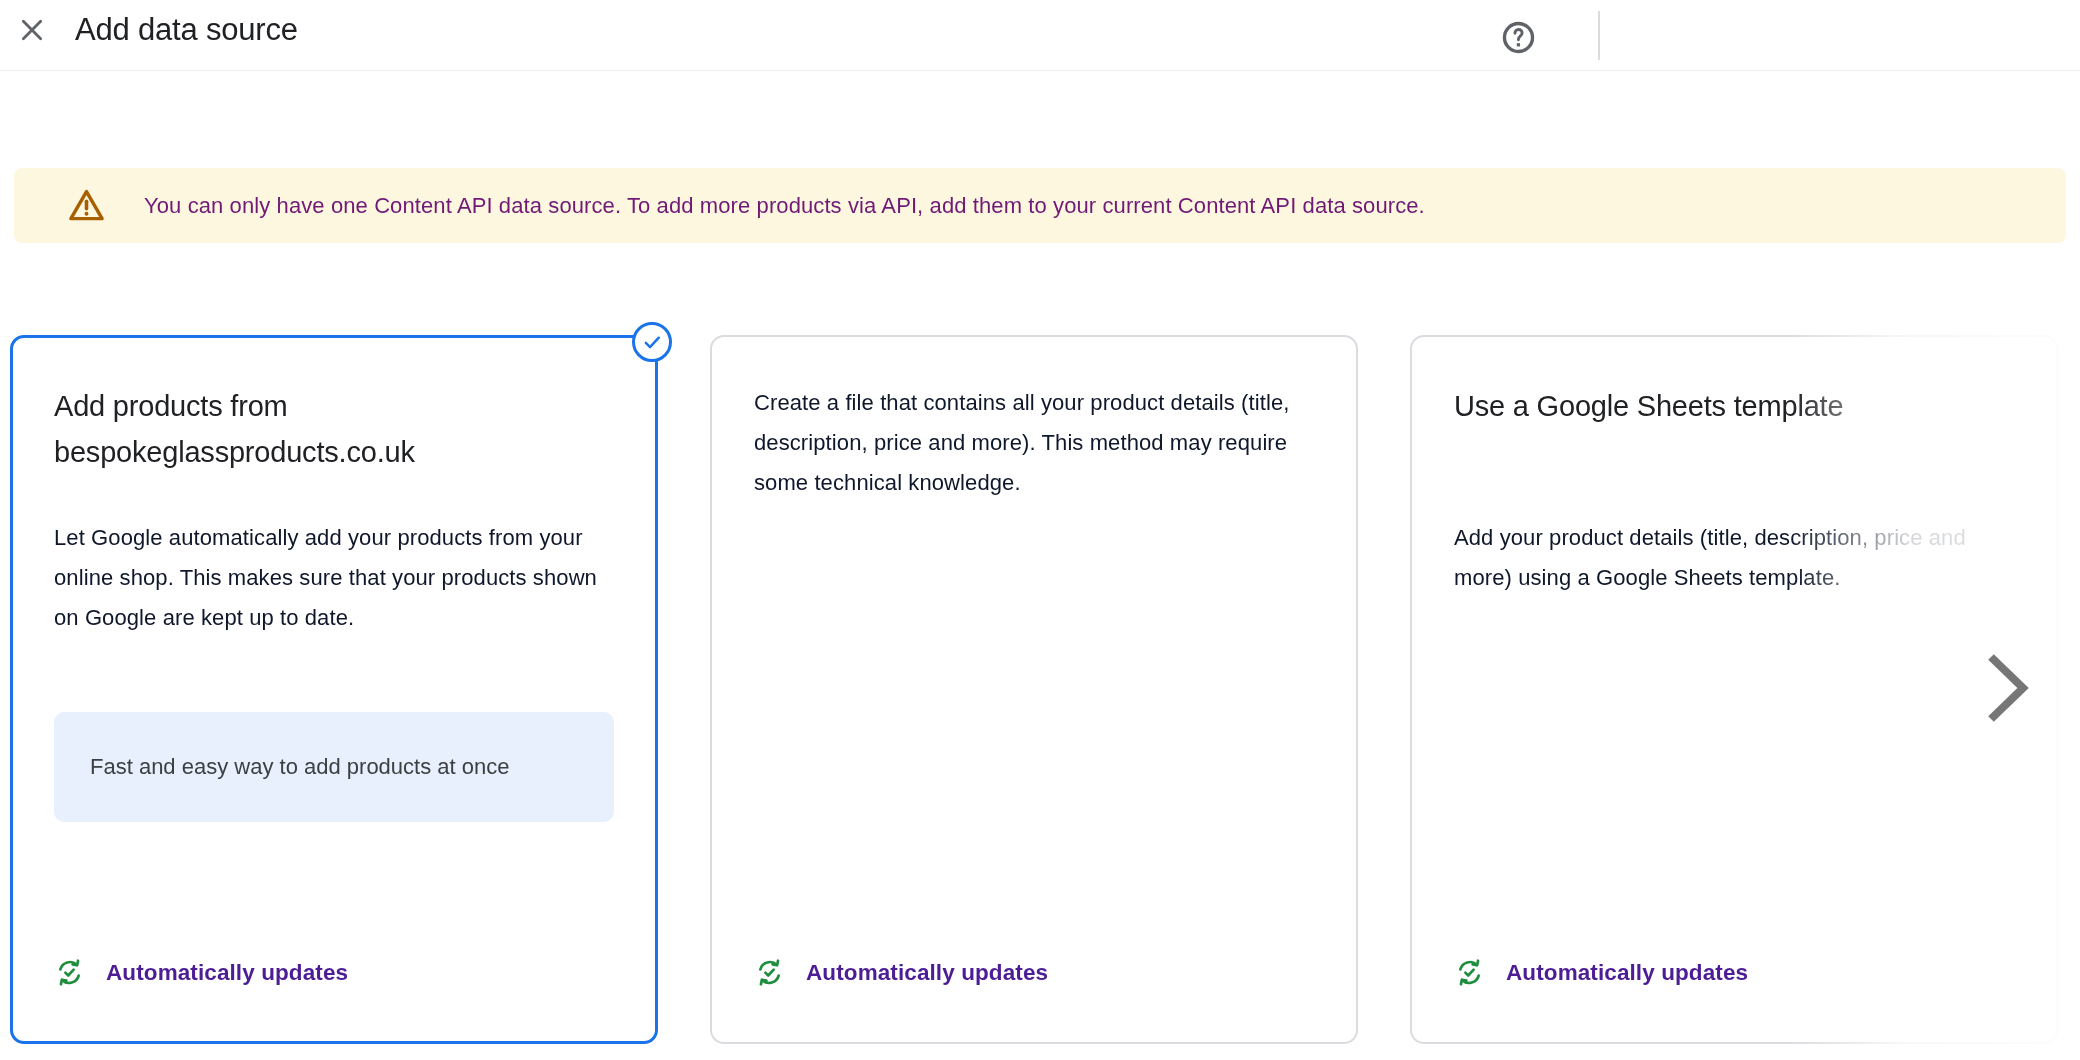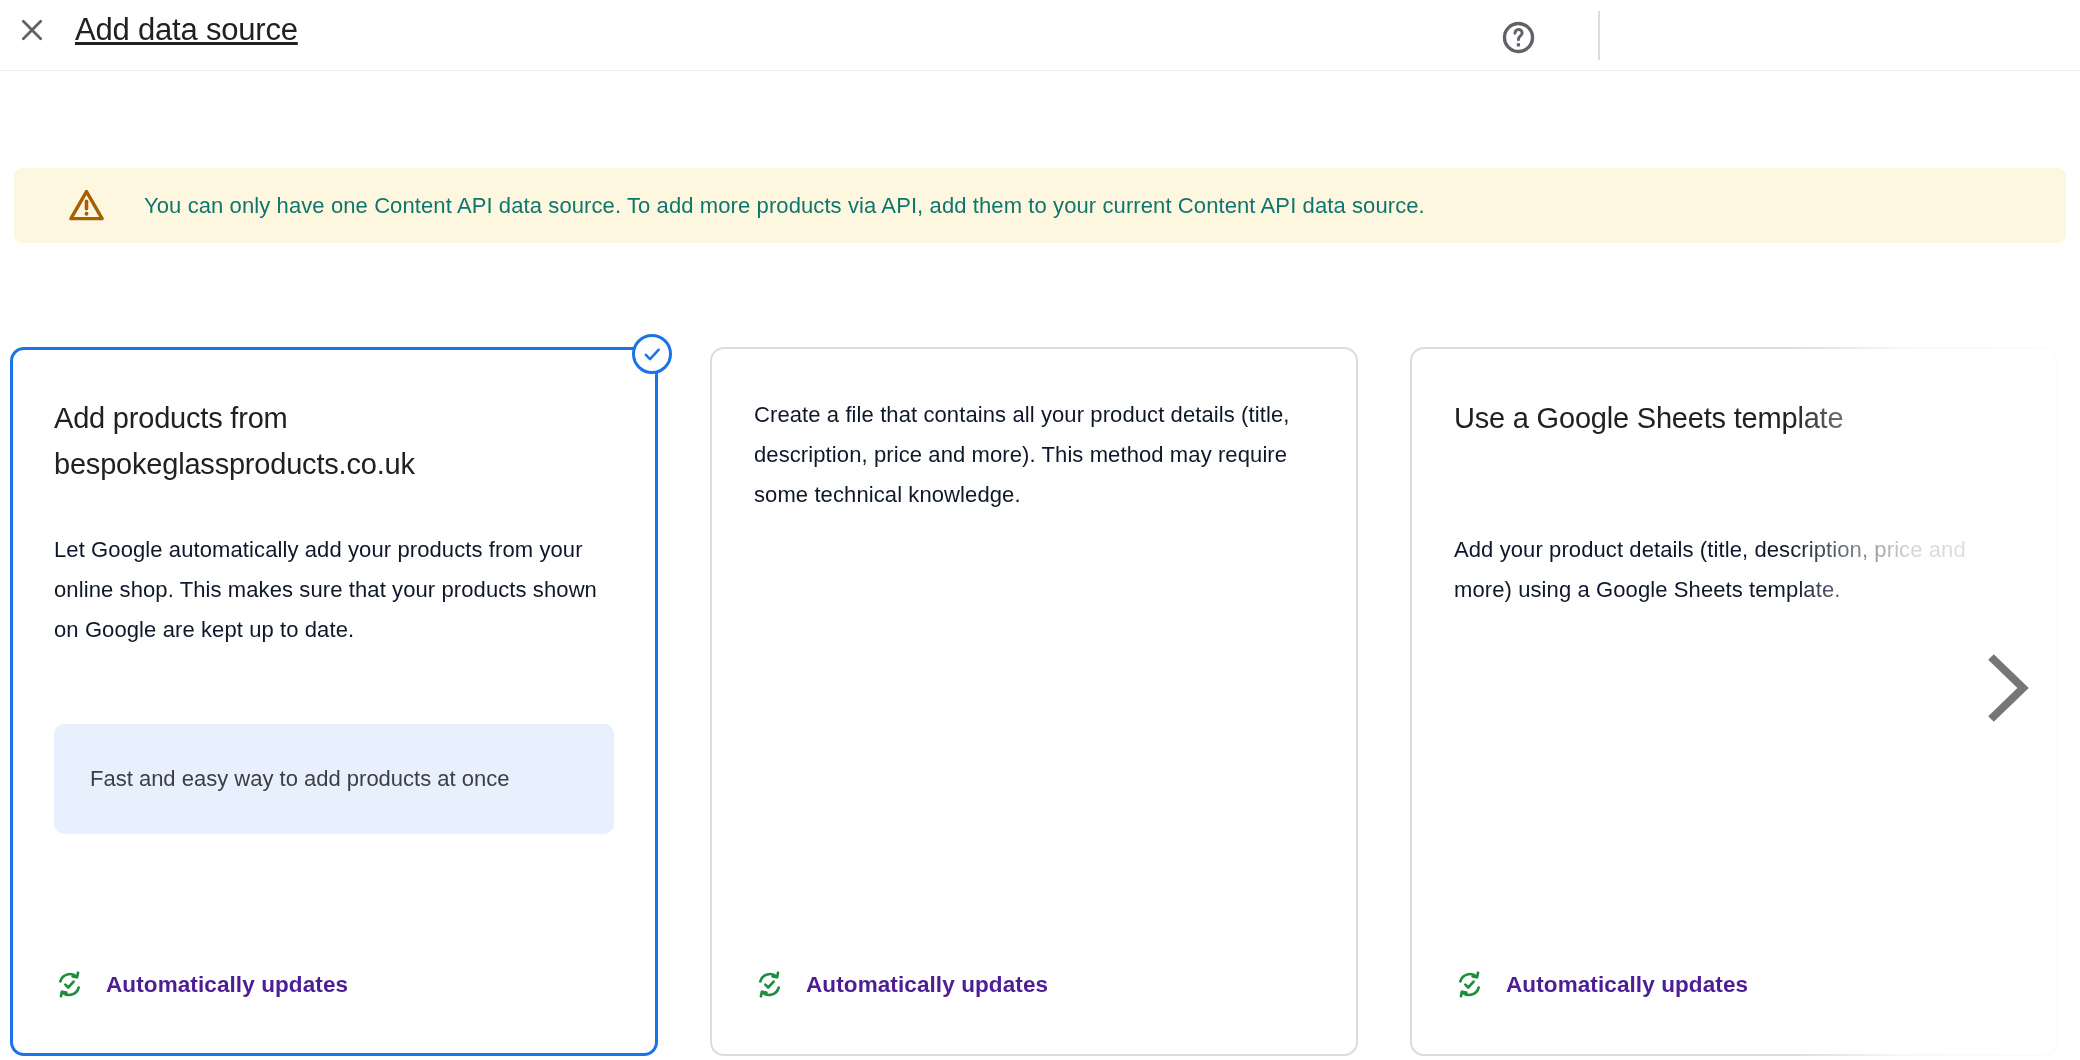--- a/index.html
+++ b/index.html
@@ -5,33 +5,33 @@
   html,body{margin:0;padding:0;width:2080px;height:1060px;background:#fff;
     font-family:"Liberation Sans",sans-serif;overflow:hidden;position:relative;}
   *{box-sizing:border-box;}
 
   
   .header{position:absolute;left:0;top:0;width:2080px;height:71px;background:#fff;
     border-bottom:1px solid #eceef0;}
   .close-btn{position:absolute;left:8px;top:6px;width:48px;height:48px;border:none;background:transparent;
     display:flex;align-items:center;justify-content:center;cursor:pointer;padding:0;}
   .page-title{position:absolute;left:75px;top:10px;font-size:31px;line-height:40px;color:#202124;
-    letter-spacing:-0.2px;white-space:nowrap;text-decoration:underline;}
+    letter-spacing:-0.2px;white-space:nowrap;}
   .help-btn{position:absolute;left:1494px;top:13px;width:48px;height:48px;border:none;background:transparent;
     display:flex;align-items:center;justify-content:center;cursor:pointer;padding:0;}
   .header-divider{position:absolute;left:1598px;top:11px;width:2px;height:49px;background:#dadce0;}
 
   
   .banner{position:absolute;left:14px;top:168px;width:2052px;height:75px;background:#fef7e0;
     border-radius:8px;display:flex;align-items:center;}
   .banner .warn-icon{margin-left:53px;flex:0 0 auto;display:flex;}
-  .banner-text{margin-left:38px;font-size:22px;color:#0f766e;letter-spacing:0.1px;}
+  .banner-text{margin-left:38px;font-size:22px;color:#701a75;letter-spacing:0.1px;}
 
   
-  .cards{position:absolute;left:10px;top:347px;display:flex;gap:52px;}
+  .cards{position:absolute;left:10px;top:335px;display:flex;gap:52px;}
   .card{width:648px;height:709px;background:#fff;border:2px solid #dadce0;border-radius:14px;
     padding:46px 42px 54px 42px;display:flex;flex-direction:column;position:relative;cursor:pointer;}
   .card--selected{border:3px solid #1a73e8;padding:45px 41px 53px 41px;}
   .check-badge{position:absolute;top:-16px;right:-17px;width:40px;height:40px;border-radius:50%;
     background:#fff;border:3px solid #1a73e8;display:flex;align-items:center;justify-content:center;}
   .card-title{font-size:29px;line-height:46px;color:#202124;letter-spacing:-0.2px;min-height:135px;}
   .card-desc{font-size:22px;line-height:40px;color:#0f172a;letter-spacing:0.1px;}
   .promo{margin-top:74px;background:#e8f0fe;border-radius:10px;padding:30px 36px;
     font-size:22px;line-height:50px;color:#3c4043;}
   .card-footer{margin-top:auto;display:flex;align-items:center;}

